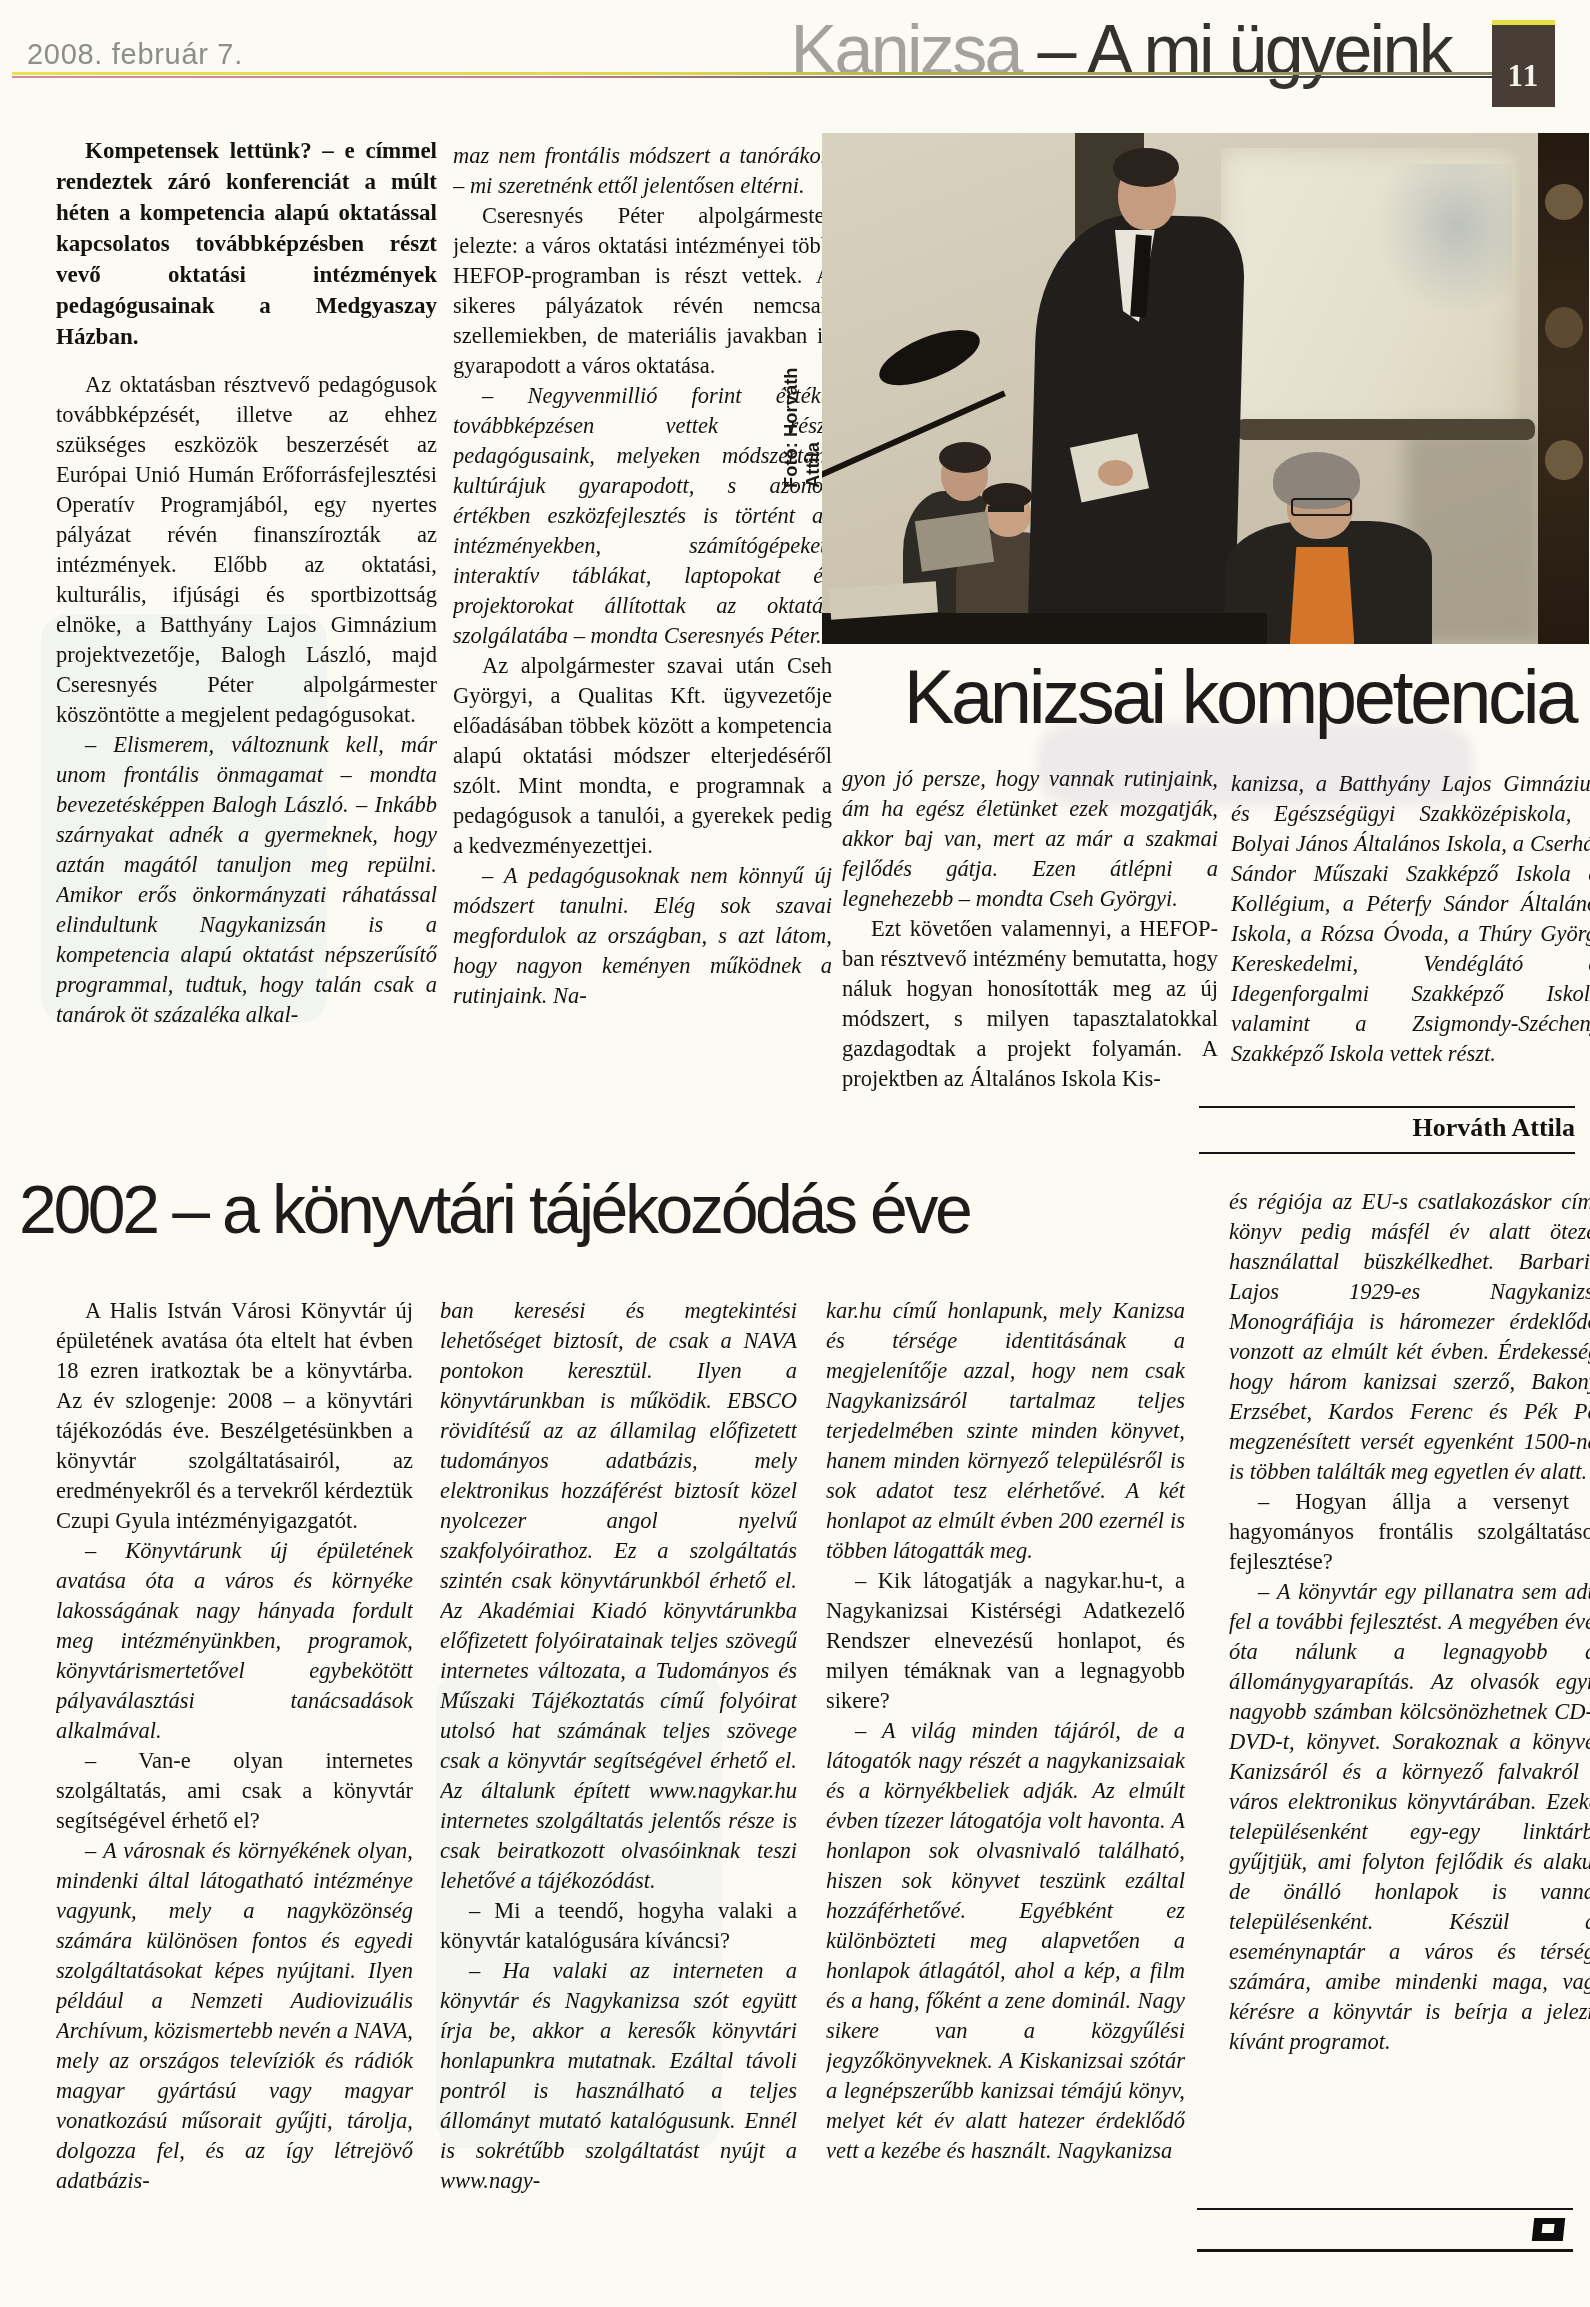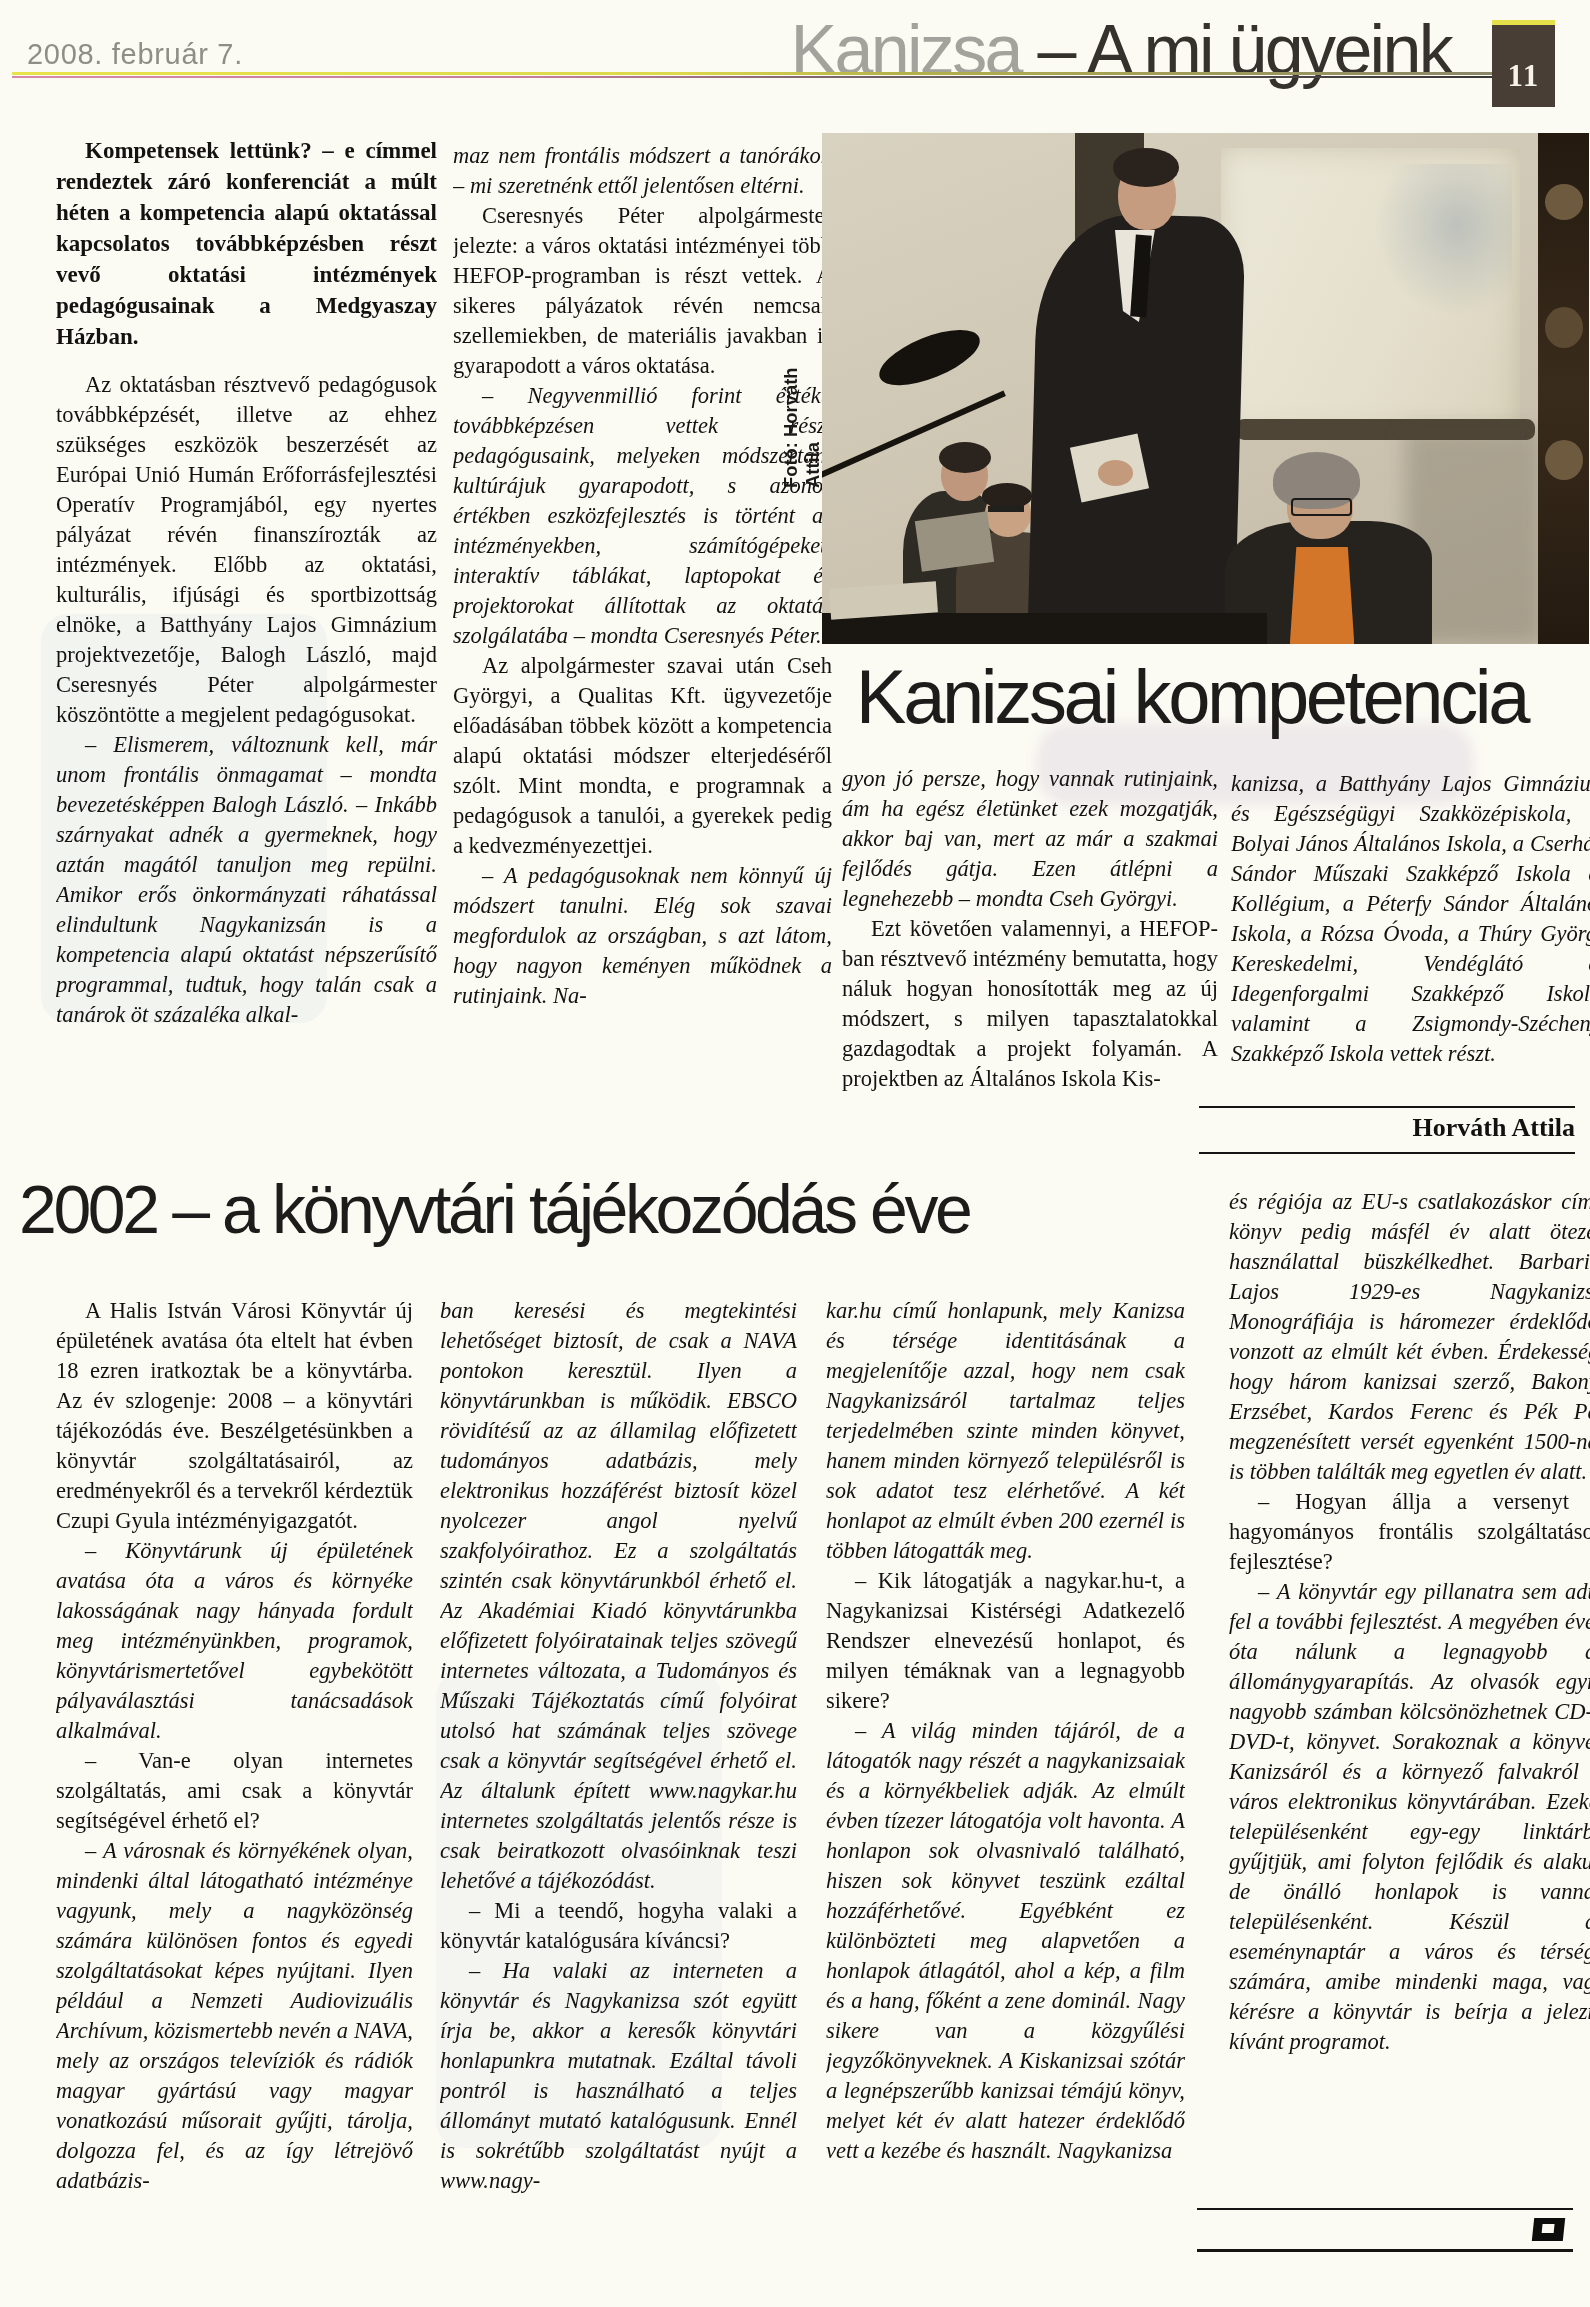--- a/index.html
+++ b/index.html
@@ -33,21 +33,21 @@
   .para.lead{font-weight:bold;margin-bottom:17.7px;font-size:23px;line-height:31px;}
   .a1c1{left:24px;top:135px;width:381px;height:1031px;}
   .a1c2{left:421px;top:141px;width:379px;height:1031px;}
   .a1c3{left:810px;top:764px;width:376px;height:399px;}
   .a1c4{left:1199px;top:769px;width:376px;height:331px;font-style:italic;}
   .a2c1{left:24px;top:1296px;width:357px;height:955px;}
   .a2c2{left:408px;top:1296px;width:357px;height:955px;}
   .a2c3{left:794px;top:1296px;width:359px;height:955px;}
   .a2c4{left:1197px;top:1187px;width:376px;height:1009px;}
   
-  .h1{position:absolute;left:808px;top:653px;width:767px;text-align:center;white-space:nowrap;
+  .h1{position:absolute;left:808px;top:653px;width:767px;text-align:right;white-space:nowrap;
     font-family:"Liberation Sans",sans-serif;font-weight:400;font-size:76px;
     letter-spacing:-3.4px;color:#1d1c1a;}
   .h2{position:absolute;left:19px;top:1170px;width:1002px;white-space:nowrap;
     font-family:"Liberation Sans",sans-serif;font-weight:400;font-size:68px;
     letter-spacing:-3.4px;color:#1d1c1a;}
   .bleed{position:absolute;left:1037px;top:723px;width:436px;height:82px;border-radius:34px;
     background:rgba(130,90,160,0.10);filter:blur(6.1px);}
   
   .hrule{position:absolute;background:#161513;}
   .byline{position:absolute;left:1199px;top:1113px;width:376px;text-align:right;

